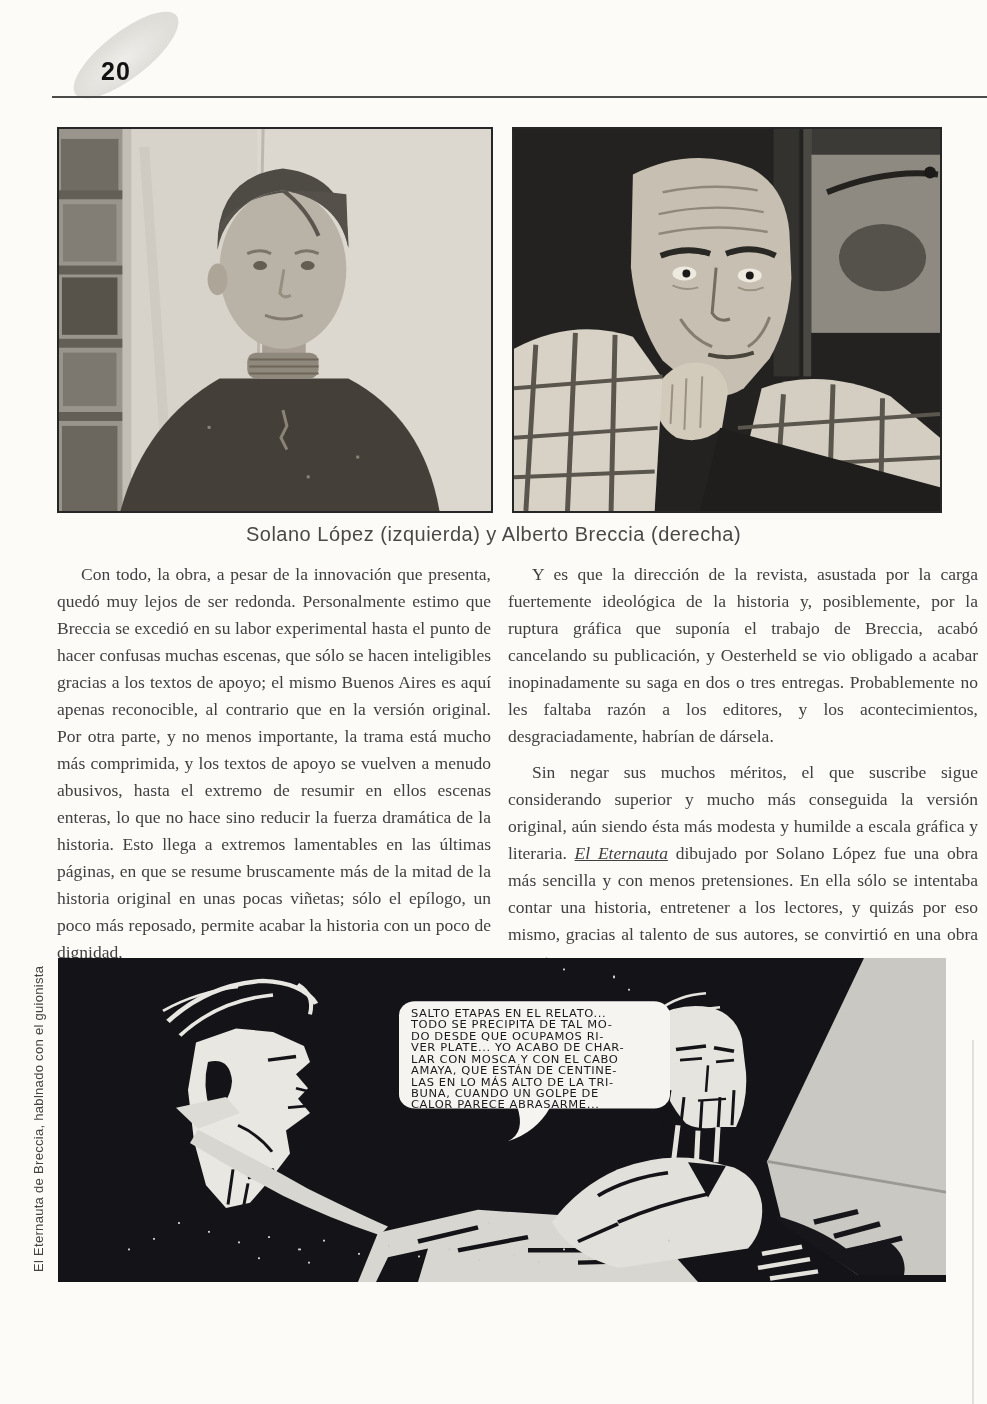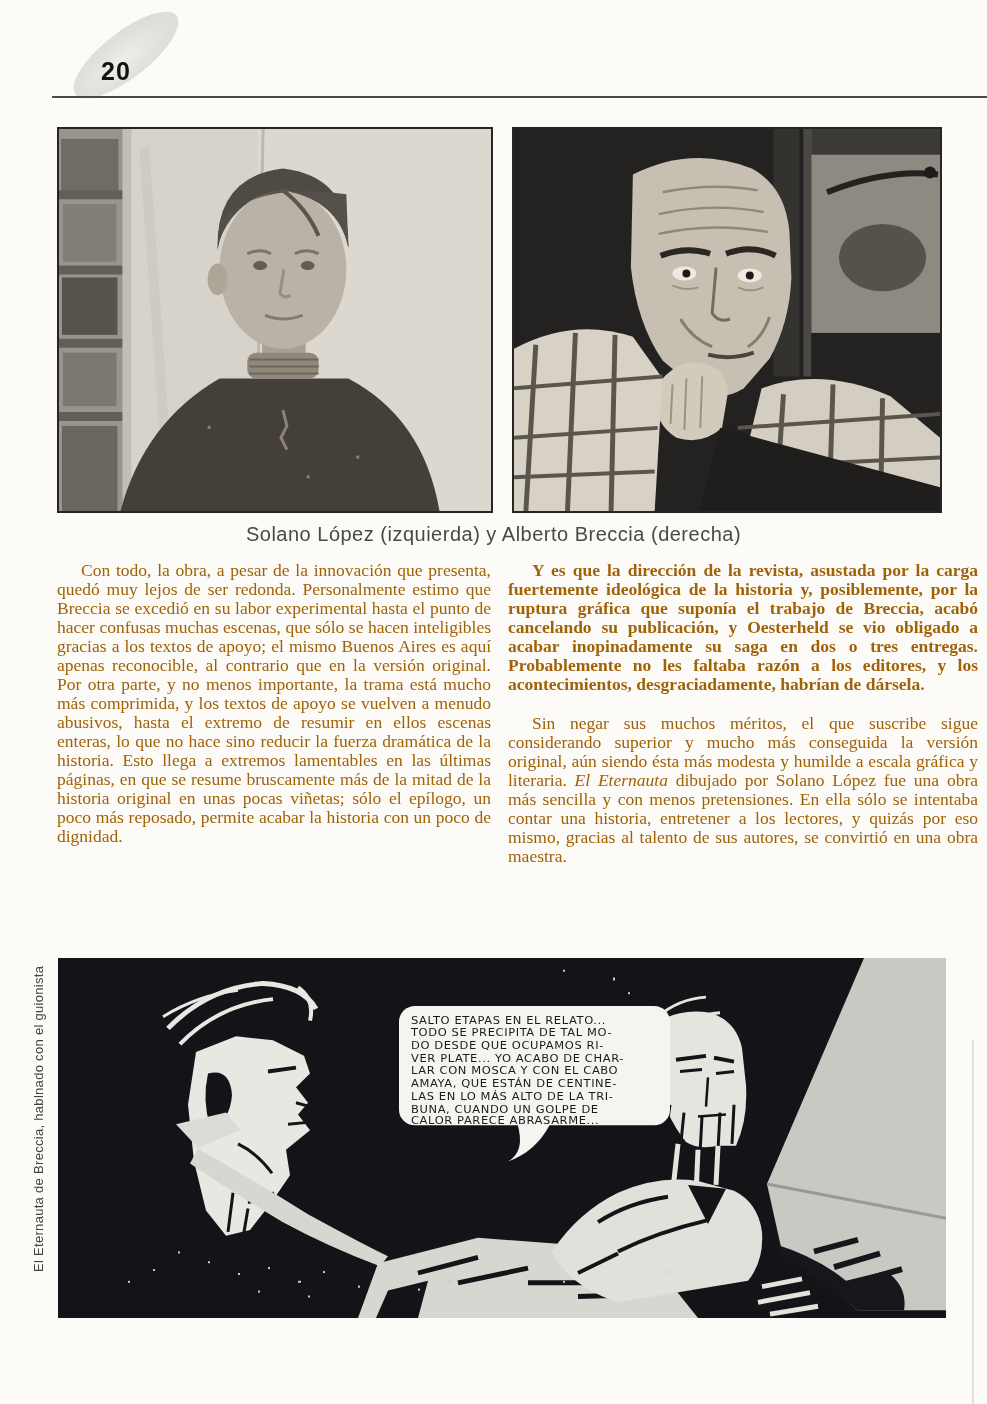--- a/index.html
+++ b/index.html
@@ -29,28 +29,28 @@
   .photo-right{left:512px;top:127px;width:430px;height:386px;}
   .photo-caption{
     left:0;top:523px;width:987px;text-align:center;
     font-family:"Liberation Sans",sans-serif;font-weight:400;
     font-size:20px;letter-spacing:0.5px;color:#4a4947;
   }
   
   .col{top:561px;}
   .col p{
     margin:0;text-align:justify;text-indent:24px;
-    font-size:17.5px;line-height:19px;color:#a16207;
+    font-size:17.5px;line-height:27px;color:#404040;
   }
   .col-left{left:57px;width:434px;}
   .col-right{left:508px;width:470px;}
-  .col-right p.first{margin-bottom:20px;font-weight:bold;}
-  .italic{font-style:italic;}
-  
-  .comic-panel{left:58px;top:958px;width:888px;height:360px;}
+  .col-right p.first{margin-bottom:9px;}
+  .italic{font-style:italic;text-decoration:underline;}
+  
+  .comic-panel{left:58px;top:958px;width:888px;height:324px;}
   .comic-panel svg{display:block;width:100%;height:100%;}
   .vertical-caption{
     left:31px;top:1272px;
     transform:rotate(-90deg);transform-origin:0 0;
     white-space:nowrap;
     font-family:"Liberation Sans",sans-serif;font-weight:400;
     font-size:13px;letter-spacing:0.3px;color:#434341;
   }
   .scan-line{left:972px;top:1040px;width:2px;height:364px;background:#e2e0dd;}
   .bubble-text{

